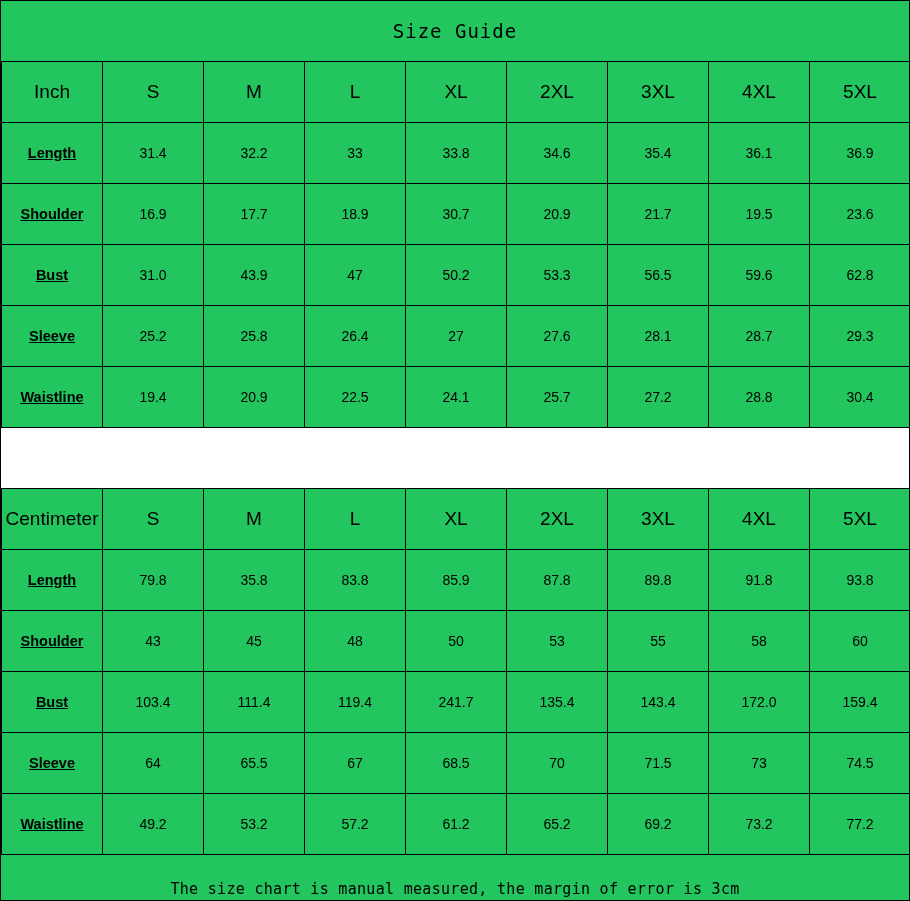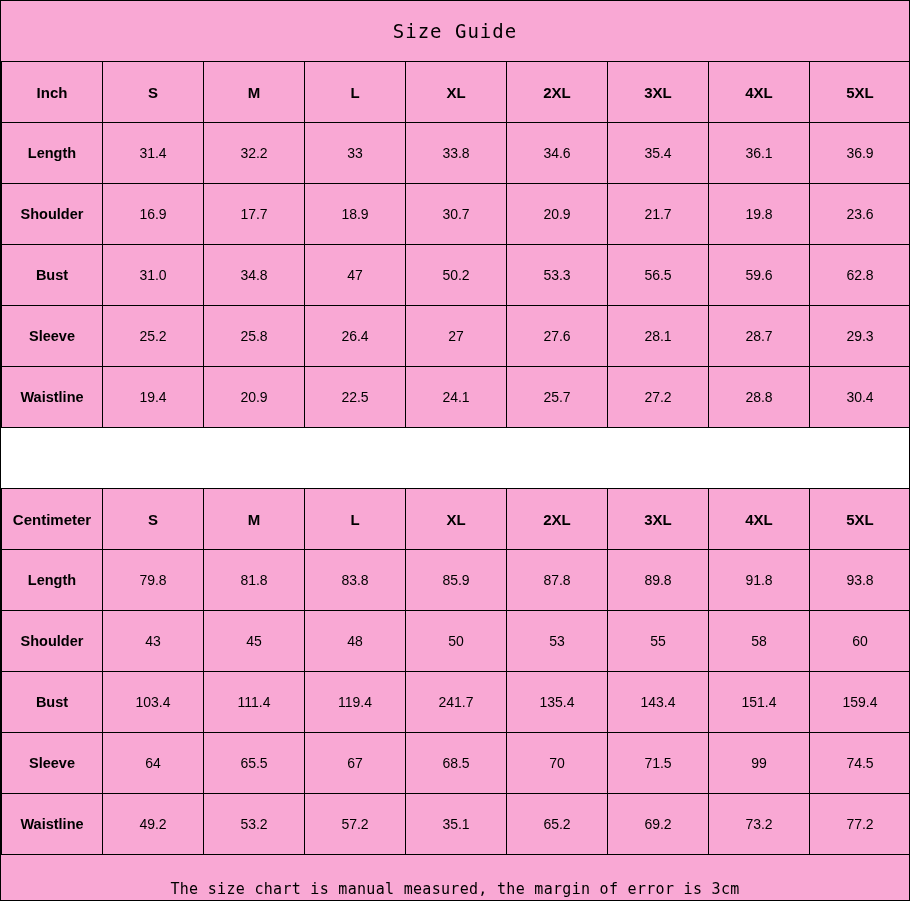--- a/index.html
+++ b/index.html
@@ -13,21 +13,21 @@
     font-family: "DejaVu Sans Mono", monospace;
     color: #000000;
     overflow: hidden;
   }
   .page {
     width: 910px;
     height: 901px;
     position: relative;
     box-sizing: border-box;
     border: 1px solid #000000;
-    background: #f9a8d4;
+    background: #22c55e;
   }
   .title {
     text-align: center;
     font-family: "DejaVu Sans Mono", monospace;
     font-size: 19px;
     letter-spacing: 1px;
     line-height: 60px;
     height: 60px;
     color: #000000;
   }
@@ -40,26 +40,27 @@
     border: 1px solid #000000;
     height: 60px;
     text-align: center;
     vertical-align: middle;
     font-size: 14px;
     font-family: "Liberation Sans", sans-serif;
     color: #000000;
     padding: 0;
   }
   table.size-table th {
-    font-weight: bold;
-    font-size: 15px;
+    font-weight: normal;
+    font-size: 19px;
   }
   table.size-table td.rowhead {
     font-weight: bold;
     font-size: 14.5px;
+    text-decoration: underline;
   }
   col.first-col { width: 101px; }
   col.data-col { width: 101px; }
   .spacer {
     height: 60px;
     width: 908px;
     background: #ffffff;
     border-left: 0;
     border-right: 0;
   }
@@ -118,27 +119,27 @@
         <td>36.9</td>
       </tr>
       <tr>
         <td class="rowhead">Shoulder</td>
         <td>16.9</td>
         <td>17.7</td>
         <td>18.9</td>
         <td>30.7</td>
         <td>20.9</td>
         <td>21.7</td>
-        <td>19.8</td>
+        <td>19.5</td>
         <td>23.6</td>
       </tr>
       <tr>
         <td class="rowhead">Bust</td>
         <td>31.0</td>
-        <td>34.8</td>
+        <td>43.9</td>
         <td>47</td>
         <td>50.2</td>
         <td>53.3</td>
         <td>56.5</td>
         <td>59.6</td>
         <td>62.8</td>
       </tr>
       <tr>
         <td class="rowhead">Sleeve</td>
         <td>25.2</td>
@@ -188,21 +189,21 @@
         <th>2XL</th>
         <th>3XL</th>
         <th>4XL</th>
         <th>5XL</th>
       </tr>
     </thead>
     <tbody>
       <tr>
         <td class="rowhead">Length</td>
         <td>79.8</td>
-        <td>81.8</td>
+        <td>35.8</td>
         <td>83.8</td>
         <td>85.9</td>
         <td>87.8</td>
         <td>89.8</td>
         <td>91.8</td>
         <td>93.8</td>
       </tr>
       <tr>
         <td class="rowhead">Shoulder</td>
         <td>43</td>
@@ -215,40 +216,40 @@
         <td>60</td>
       </tr>
       <tr>
         <td class="rowhead">Bust</td>
         <td>103.4</td>
         <td>111.4</td>
         <td>119.4</td>
         <td>241.7</td>
         <td>135.4</td>
         <td>143.4</td>
-        <td>151.4</td>
+        <td>172.0</td>
         <td>159.4</td>
       </tr>
       <tr>
         <td class="rowhead">Sleeve</td>
         <td>64</td>
         <td>65.5</td>
         <td>67</td>
         <td>68.5</td>
         <td>70</td>
         <td>71.5</td>
-        <td>99</td>
+        <td>73</td>
         <td>74.5</td>
       </tr>
       <tr>
         <td class="rowhead">Waistline</td>
         <td>49.2</td>
         <td>53.2</td>
         <td>57.2</td>
-        <td>35.1</td>
+        <td>61.2</td>
         <td>65.2</td>
         <td>69.2</td>
         <td>73.2</td>
         <td>77.2</td>
       </tr>
     </tbody>
   </table>
 
   <div class="footer-note">The size chart is manual measured, the margin of error is 3cm</div>
 

